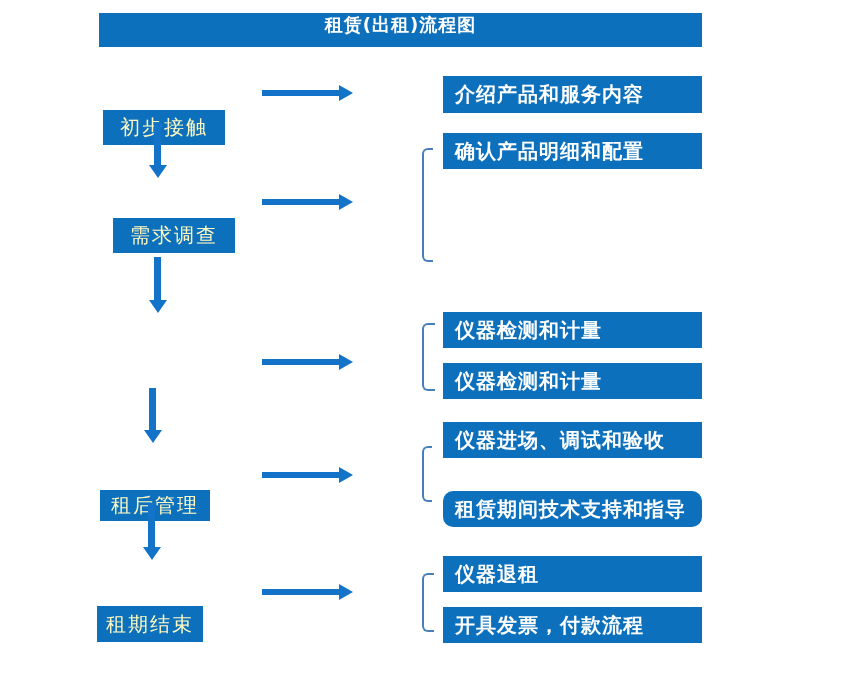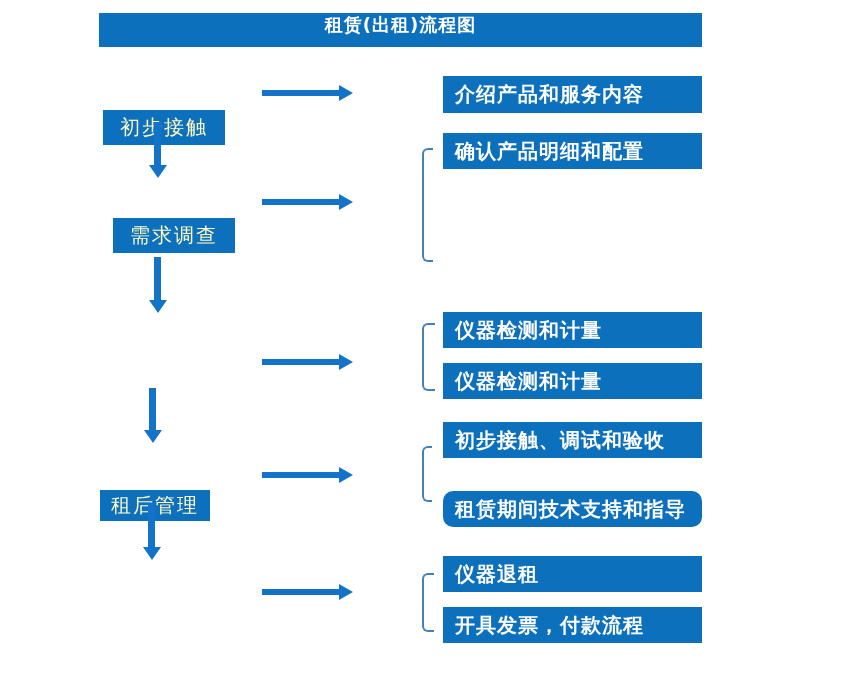--- a/index.html
+++ b/index.html
@@ -129,20 +129,21 @@
 
 <div class="canvas">
 
   <div class="title-bar">
     <span class="title-text">租赁(出租)流程图</span>
   </div>
 
   <div class="lbox l1">初步接触</div>
   <div class="lbox l2">需求调查</div>
   <div class="lbox l4">租后管理</div>
+  <div class="lbox l5">租期结束</div>
 
   <div class="v-arrow va1"></div>
   <div class="v-arrow va2"></div>
   <div class="v-arrow va3"></div>
   <div class="v-arrow va4"></div>
 
   <div class="h-arrow ha1"></div>
   <div class="h-arrow ha2"></div>
   <div class="h-arrow ha3"></div>
   <div class="h-arrow ha4"></div>
@@ -150,18 +151,18 @@
 
   <div class="bracket b2"></div>
   <div class="bracket b3"></div>
   <div class="bracket b4"></div>
   <div class="bracket b5"></div>
 
   <div class="rbox r1">介绍产品和服务内容</div>
   <div class="rbox r2">确认产品明细和配置</div>
   <div class="rbox r5">仪器检测和计量</div>
   <div class="rbox r6">仪器检测和计量</div>
-  <div class="rbox r7">初步接触、调试和验收</div>
+  <div class="rbox r7">仪器进场、调试和验收</div>
   <div class="rbox r8">租赁期间技术支持和指导</div>
   <div class="rbox r10">开具发票，付款流程</div>
   <div class="rbox r9">仪器退租</div>
 
 </div>
 
 </body></html>

